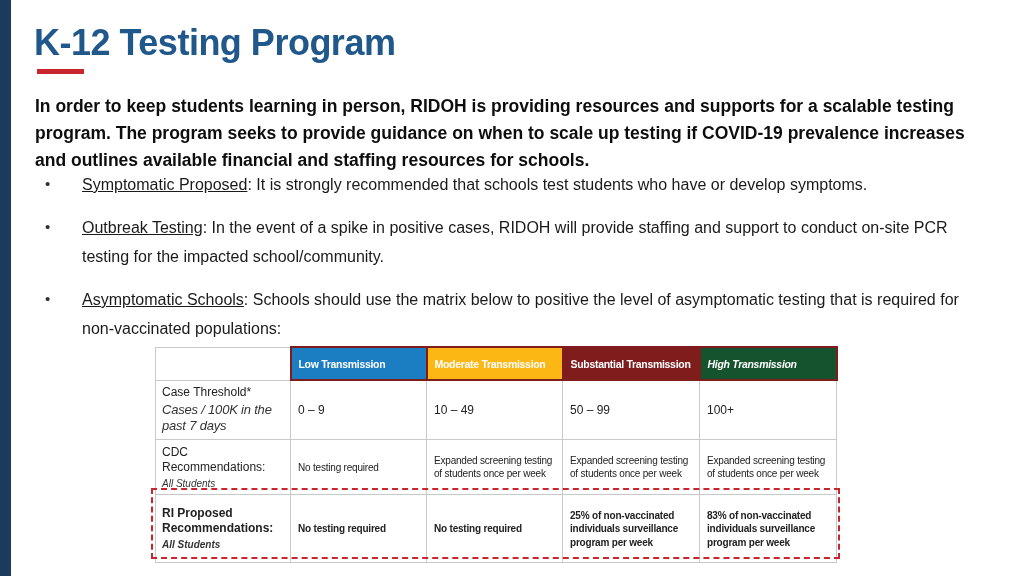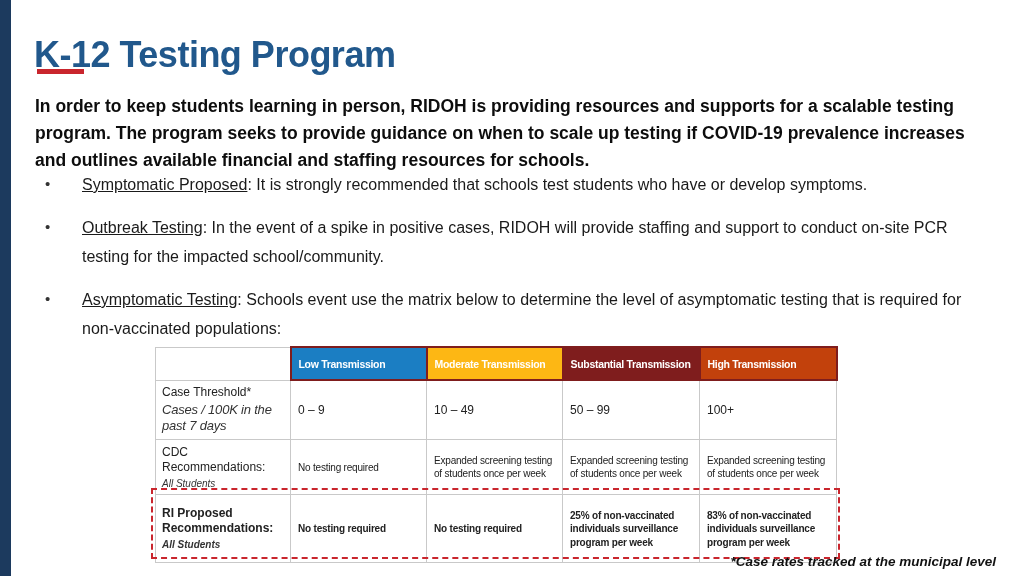--- a/index.html
+++ b/index.html
@@ -2,21 +2,21 @@
 <html><head>
 <meta charset="utf-8">
 <style>
   * { margin:0; padding:0; box-sizing:border-box; }
   html,body { width:1024px; height:576px; }
   body { font-family:"Liberation Sans", sans-serif; background:#ffffff; }
   .slide { position:relative; width:1024px; height:576px; background:#ffffff; overflow:hidden; }
 
   .leftbar { position:absolute; left:0; top:0; width:11px; height:576px; background:#1c3a5e; }
 
-  .title { position:absolute; left:34px; top:34px; font-size:36px; font-weight:bold;
+  .title { position:absolute; left:34px; top:22px; font-size:36px; font-weight:bold;
            color:#21588c; letter-spacing:-0.5px; }
   .title-underline { position:absolute; left:37px; top:69px; width:47px; height:5px; background:#c9252d; }
 
   .intro { position:absolute; left:35px; top:85px; width:950px; font-size:17.5px;
            font-weight:bold; color:#0d0d0d; line-height:1.55;margin-top:8px; }
 
   .bullets { position:absolute; left:45px; top:170px; width:945px; list-style:none; }
   .bullet { display:flex; margin-bottom:13px; }
   .bullet-marker { flex:0 0 37px; width:37px; font-size:15px; color:#333; line-height:1.85; }
   .bullet-text { font-size:16px; color:#1a1a1a; line-height:1.85; }
@@ -61,40 +61,40 @@
     <li class="bullet">
       <span class="bullet-marker">•</span>
       <span class="bullet-text"><span class="bullet-lead">Symptomatic Proposed</span><span>: It is strongly recommended that schools test students who have or develop symptoms.</span></span>
     </li>
     <li class="bullet">
       <span class="bullet-marker">•</span>
       <span class="bullet-text"><span class="bullet-lead">Outbreak Testing</span><span>: In the event of a spike in positive cases, RIDOH will provide staffing and support to conduct on-site PCR testing for the impacted school/community.</span></span>
     </li>
     <li class="bullet">
       <span class="bullet-marker">•</span>
-      <span class="bullet-text"><span class="bullet-lead">Asymptomatic Testing</span><span>: Schools event use the matrix below to determine the level of asymptomatic testing that is required for non-vaccinated populations:</span></span>
+      <span class="bullet-text"><span class="bullet-lead">Asymptomatic Schools</span><span>: Schools should use the matrix below to positive the level of asymptomatic testing that is required for non-vaccinated populations:</span></span>
     </li>
   </ul>
 
   <div class="tablewrap">
     <table>
       <colgroup>
         <col style="width:135px">
           <col style="width:136px">
           <col style="width:136px">
           <col style="width:137px">
           <col style="width:137px">
       </colgroup>
       <thead>
         <tr>
           <th class="corner"></th>
           <th class="hdr" style="background-color: rgb(27, 126, 195);">Low Transmission</th>
           <th class="hdr" style="background-color: rgb(253, 183, 20);">Moderate Transmission</th>
           <th class="hdr" style="background-color: #7f1d1d;">Substantial Transmission</th>
-          <th class="hdr" style="background-color: #c2410c;">High Transmission</th>
+          <th class="hdr" style="background-color: #14532d; font-style: italic;">High Transmission</th>
         </tr>
       </thead>
       <tbody>
         <tr class="row1">
           <td class="rowlabel">
             <div class="lbl">Case Threshold*</div>
             <div class="sublbl">Cases / 100K in the past 7 days</div>
           </td>
           <td class="val num">0 – 9</td>
           <td class="val num">10 – 49</td>
@@ -119,15 +119,14 @@
           <td class="val">No testing required</td>
           <td class="val">No testing required</td>
           <td class="val">25% of non-vaccinated individuals surveillance program per week</td>
           <td class="val">83% of non-vaccinated individuals surveillance program per week</td>
         </tr>
       </tbody>
     </table>
     <div class="dashed-box"></div>
   </div>
 
-  <div class="footnote">*Case rates tracked at the municipal level</div>
 
 </div>
 
 </body></html>

